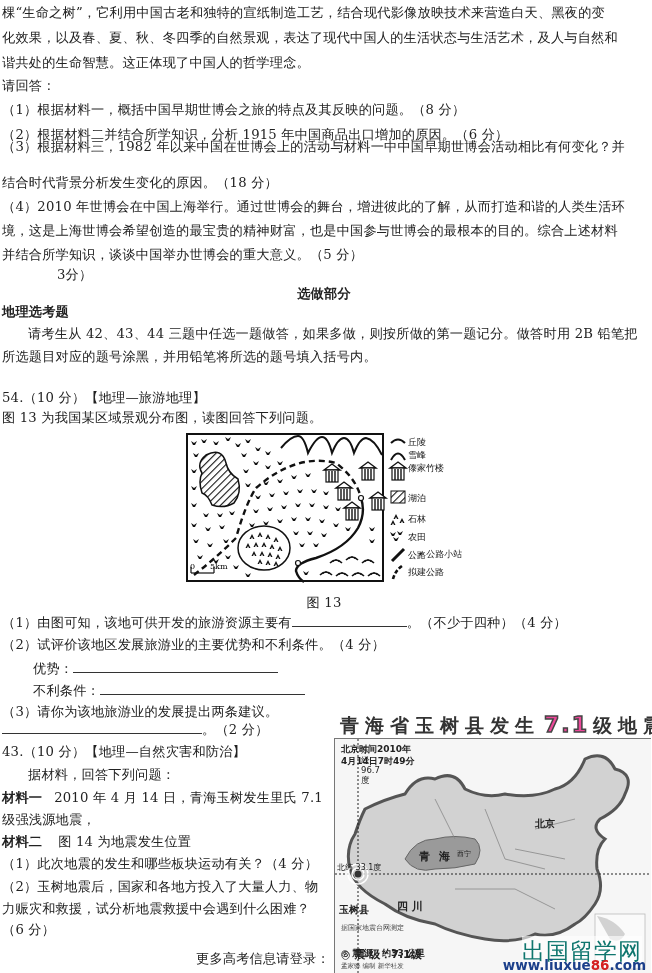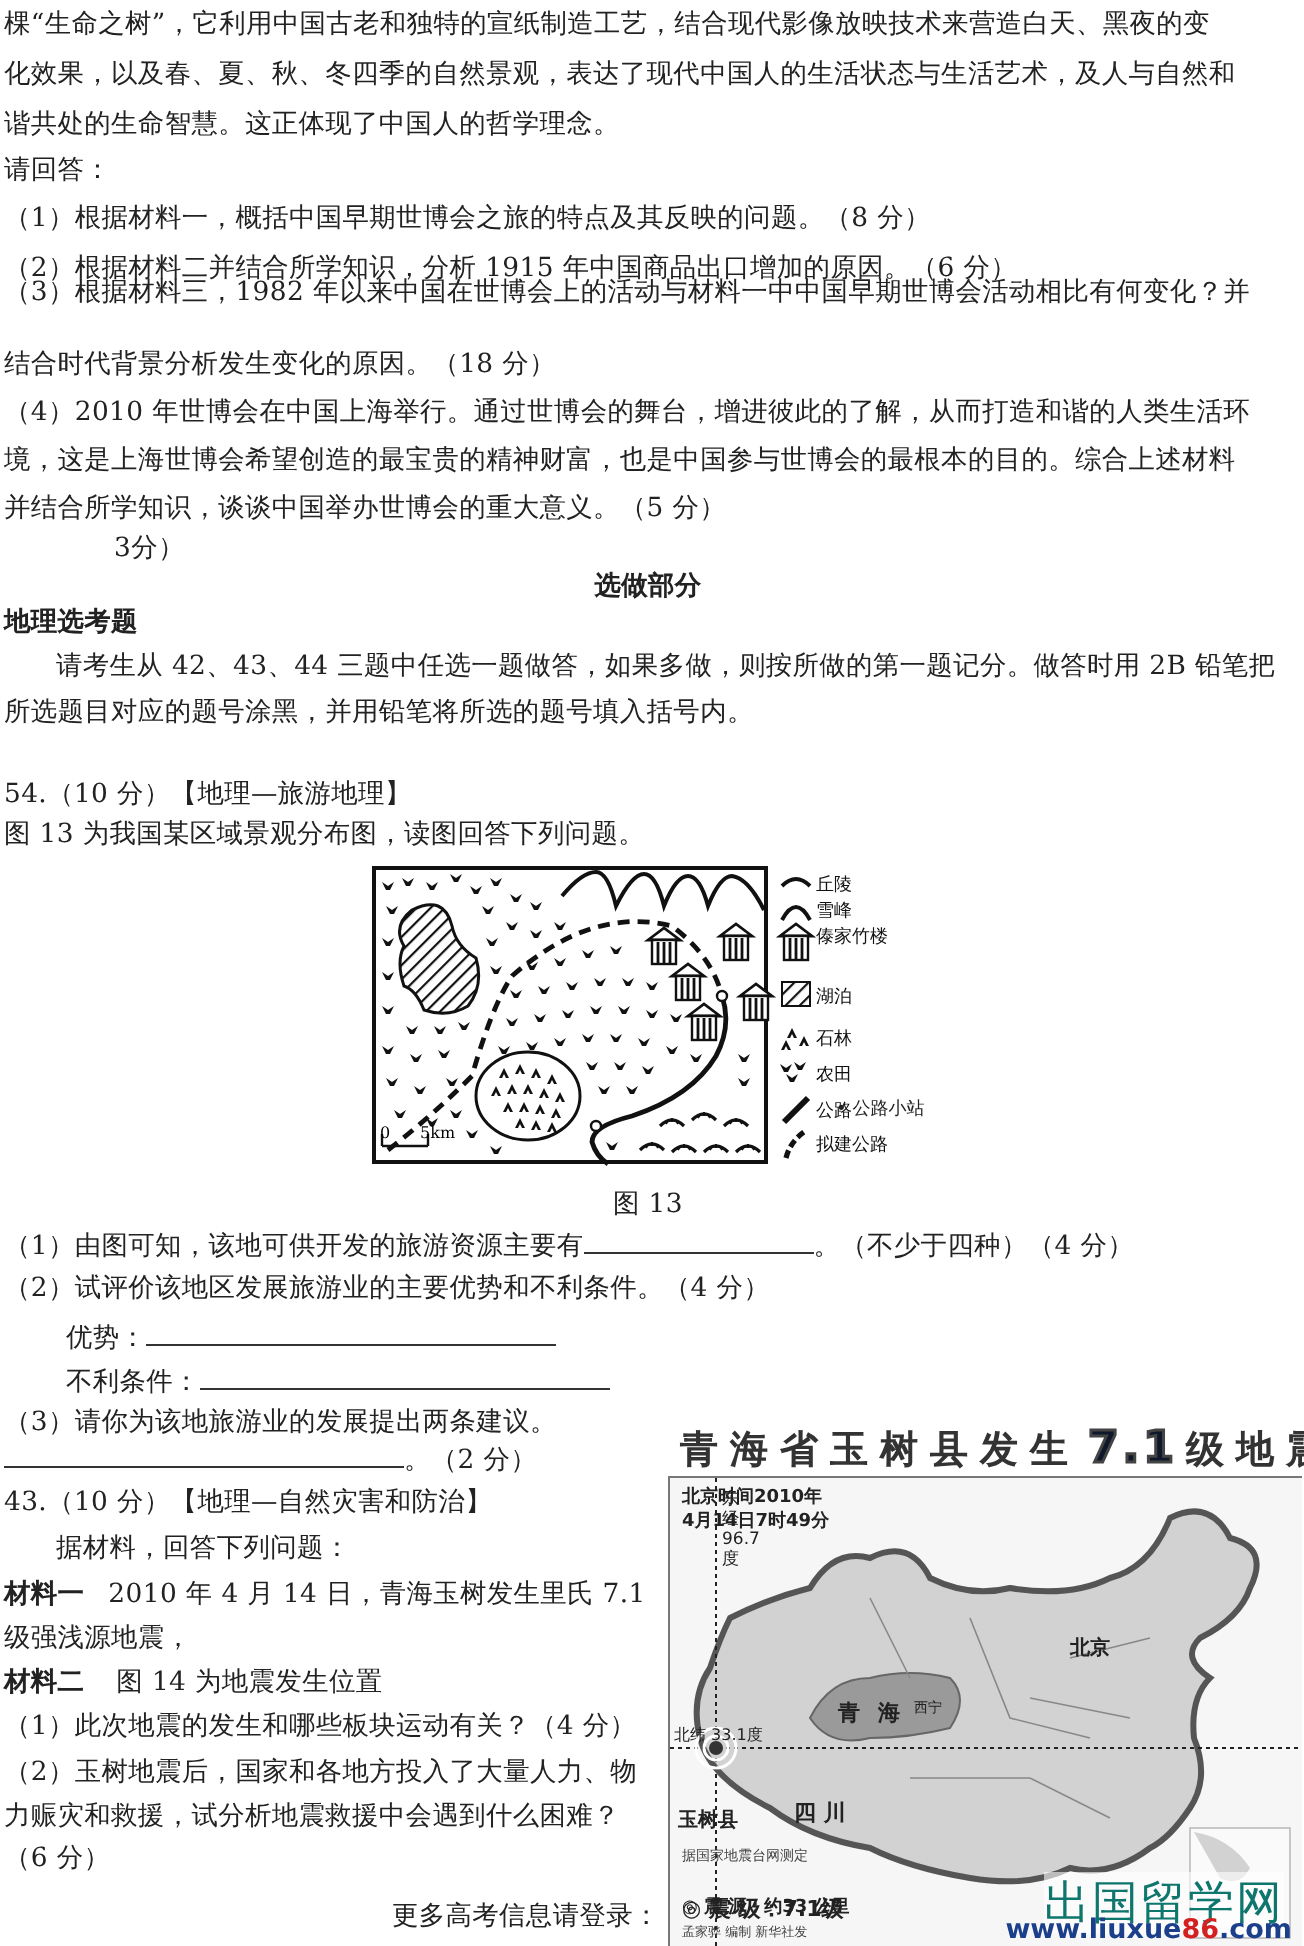--- a/index.html
+++ b/index.html
@@ -12,21 +12,21 @@
   .bold { font-weight: bold; font-family: "DejaVu Sans", "Liberation Sans", sans-serif; }
   .center { left: 0; width: 648px; text-align: center; }
   .blank { display: inline-block; border-bottom: 1px solid #333; height: 13px; vertical-align: baseline; }
   .fig13 { position: absolute; left: 186px; top: 433px; width: 278px; height: 150px; }
   .map14 { position: absolute; left: 334px; top: 710px; width: 318px; height: 263px; }
   .map-title {
     position: absolute; left: 6px; top: 2px; width: 312px; height: 28px;
     font-family: "DejaVu Sans", "Liberation Sans", sans-serif; font-weight: bold;
     font-size: 19px; letter-spacing: 6px; color: #333; white-space: nowrap;
   }
-  .map-title .mag { font-size: 22px; color: #0f172a; -webkit-text-stroke: 1.5px #444; letter-spacing: 2px; padding: 0 4px; }
+  .map-title .mag { font-size: 22px; color: #ec4899; -webkit-text-stroke: 1.5px #444; letter-spacing: 2px; padding: 0 4px; }
   .map-frame { position: absolute; left: 0; top: 28px; width: 316px; height: 235px; border: 1.5px solid #777; border-right: none; background: #f6f6f6; overflow: hidden; }
   .map-label { position: absolute; font-family: "DejaVu Sans", "Liberation Sans", sans-serif; white-space: nowrap; color: #222; }
   .wm1 { position: absolute; right: 10px; top: 936px; font-family: Liberation Sans, sans-serif; font-size: 23px; color: #0f766e; letter-spacing: 1px; background: rgba(255,255,255,0.6); }
   .wm2 { position: absolute; right: 6px; top: 957px; font-family: "DejaVu Sans", "Liberation Sans", sans-serif; font-size: 13.5px; font-weight: bold; color: #1b3f8a; }
   .wm2 .red { color: #d42020; }
 </style>
 </head>
 <body>
 
 <div class="line" style="top:4px">棵“生命之树”，它利用中国古老和独特的宣纸制造工艺，结合现代影像放映技术来营造白天、黑夜的变</div>

